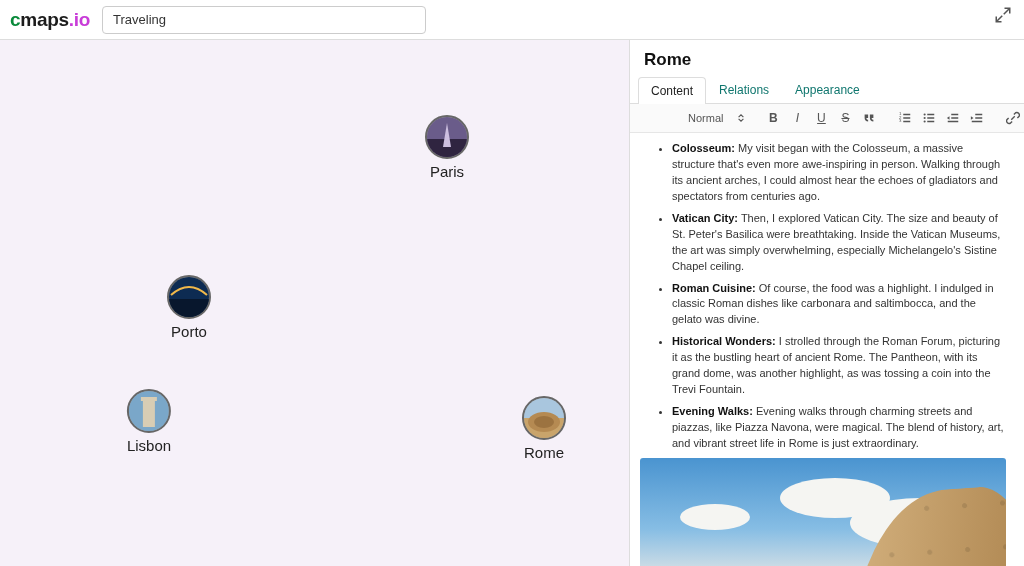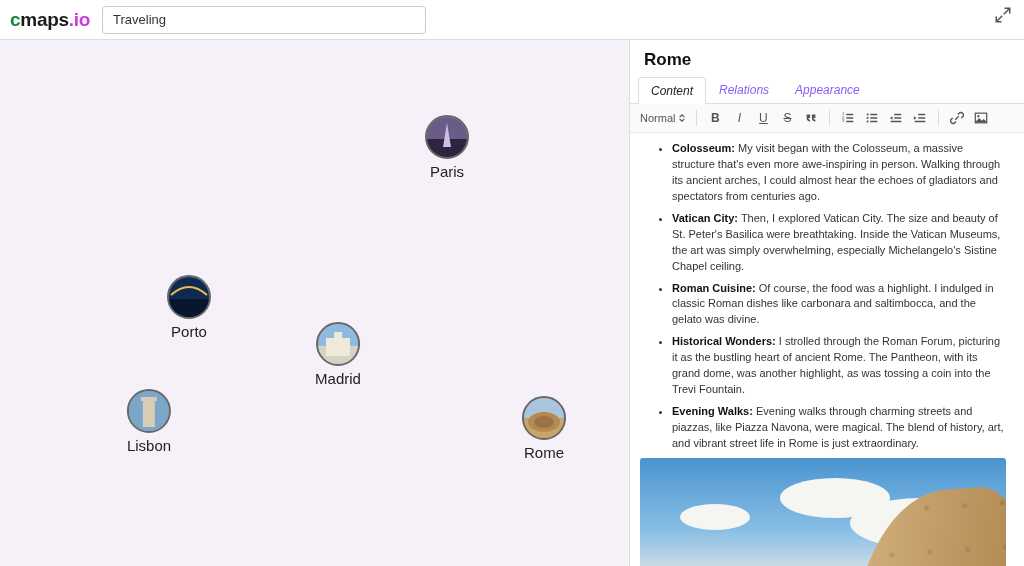--- a/index.html
+++ b/index.html
@@ -30,33 +30,33 @@
     border: 2px solid #676767; background: #999;
   }
   .node .avatar svg { width: 100%; height: 100%; display: block; }
   .node .label { font-size: 15px; color: #222; margin-top: 4px; white-space: nowrap; }
 
   
   .panel { width: 395px; border-left: 1px solid #ddd; background: #fff; display: flex; flex-direction: column; }
   .panel-head { display: flex; align-items: center; justify-content: space-between; padding: 10px 14px 6px 14px; }
   .panel-title { font-size: 17px; font-weight: 700; color: #111; }
   .expand-icon { position: absolute; top: 6px; right: 10px; width: 20px; height: 20px; cursor: pointer; color: #555; }
-  .tabs { display: flex; gap: 0; padding: 0 8px; border-bottom: 1px solid #ddd; font-size: 12px; font-style: italic; }
-  .tab { padding: 6px 12px; color: #8b5cf6; cursor: pointer; border: 1px solid transparent; border-bottom: none; border-radius: 4px 4px 0 0; }
+  .tabs { display: flex; gap: 0; padding: 0 8px; border-bottom: 1px solid #ddd; font-size: 12px; }
+  .tab { padding: 6px 12px; color: #0f766e; cursor: pointer; border: 1px solid transparent; border-bottom: none; border-radius: 4px 4px 0 0; }
   .tab.active { border-color: #ddd; background: #fff; color: #222; position: relative; top: 1px; }
 
   
   .editor-bar {
     display: flex; align-items: center; gap: 10px; padding: 6px 10px;
     border-bottom: 1px solid #e6e6e6; background: #fafafa; color: #555; font-size: 12px;
   }
   .editor-bar .group { display: flex; gap: 8px; align-items: center; }
   .tb-btn { width: 16px; height: 16px; display: inline-flex; align-items: center; justify-content: center; cursor: pointer; color: #555; }
   .tb-sep { width: 1px; height: 16px; background: #ddd; }
-  .format-select { font-size: 11px; color: #555; display: inline-flex; align-items: center; gap: 3px; cursor: pointer; }
+  .format-select { font-size: 11px; color: #555; display: inline-flex; align-items: center; gap: 14px; cursor: pointer; margin-left: 48px; }
 
   
   .editor-body { flex: 1; overflow: auto; padding: 8px 18px 0 10px; font-size: 11px; color: #333; line-height: 1.45; }
   .editor-body ul { margin: 0 0 6px 0; padding-left: 32px; }
   .editor-body li { margin-bottom: 6px; }
   .editor-body b { color: #111; }
   .closing { margin: 2px 0 10px 0; }
 
   .hero {
     width: 100%; height: 252px; border-radius: 3px; overflow: hidden; position: relative;
@@ -123,31 +123,20 @@
       <div class="avatar">
         <svg viewBox="0 0 40 40">
             <rect width="40" height="40" fill="#0d2b52"></rect>
             <path d="M2 18 Q20 2 38 18" stroke="#f0b84a" stroke-width="2" fill="none"></path>
             <rect y="22" width="40" height="18" fill="#08172d"></rect>
           </svg>
       </div>
       <div class="label">Porto</div>
     </div>
 
-    <div class="node" style="left:338px; top:282px;">
-      <div class="avatar">
-        <svg viewBox="0 0 40 40">
-            <rect width="40" height="22" fill="#8fb9df"></rect>
-            <rect y="22" width="40" height="18" fill="#d8d2c4"></rect>
-            <rect x="8" y="14" width="24" height="18" fill="#efe9da"></rect>
-            <rect x="16" y="8" width="8" height="10" fill="#efe9da"></rect>
-          </svg>
-      </div>
-      <div class="label">Madrid</div>
-    </div>
 
     <div class="node" style="left:149px; top:349px;">
       <div class="avatar">
         <svg viewBox="0 0 40 40">
             <rect width="40" height="40" fill="#7aa7c9"></rect>
             <rect x="14" y="8" width="12" height="28" fill="#d8cdb4"></rect>
             <rect x="12" y="6" width="16" height="4" fill="#d8cdb4"></rect>
           </svg>
       </div>
       <div class="label">Lisbon</div>

